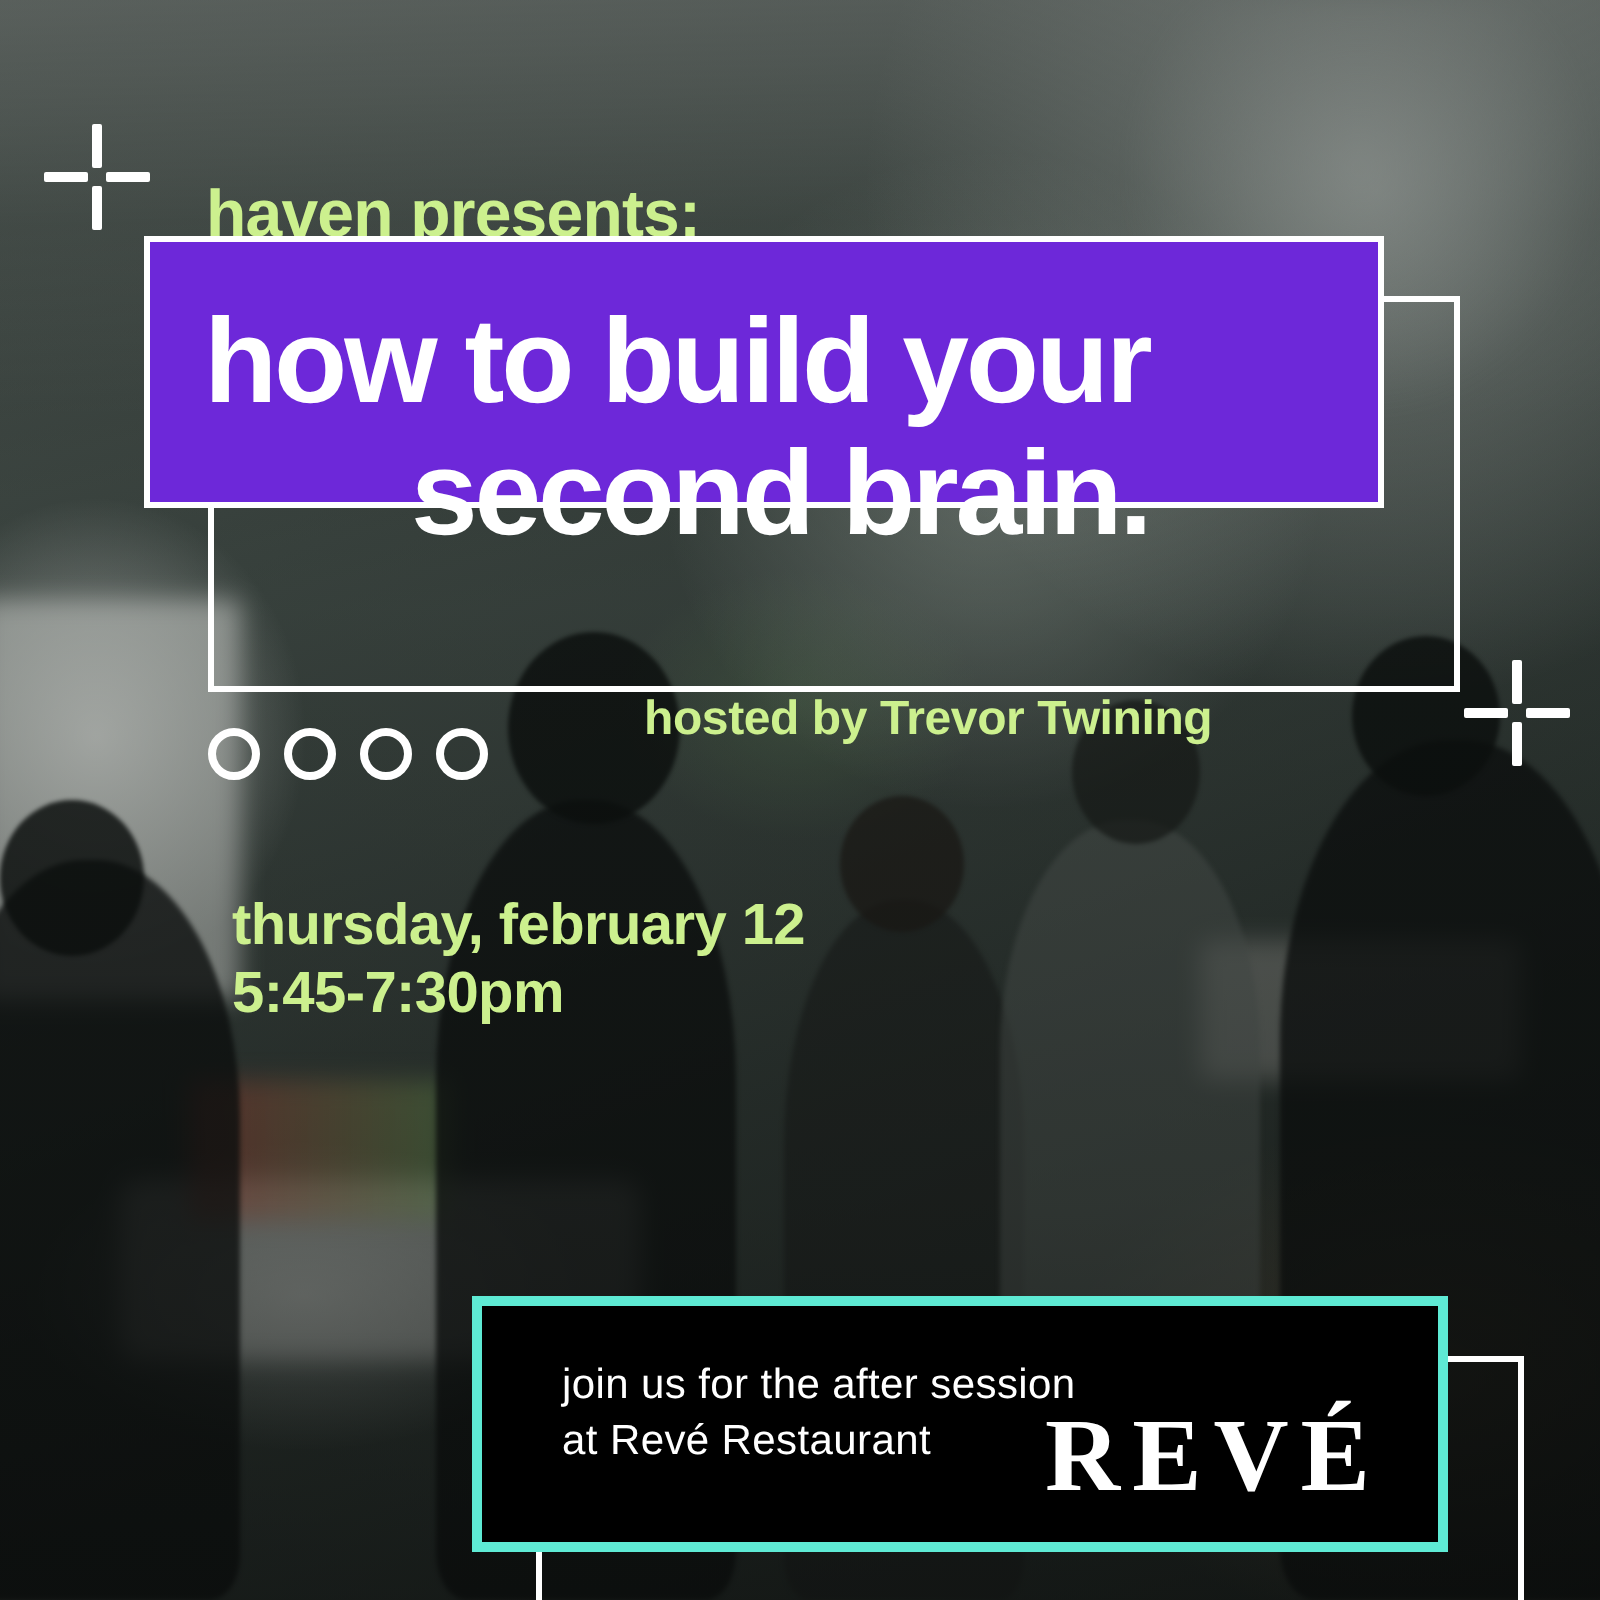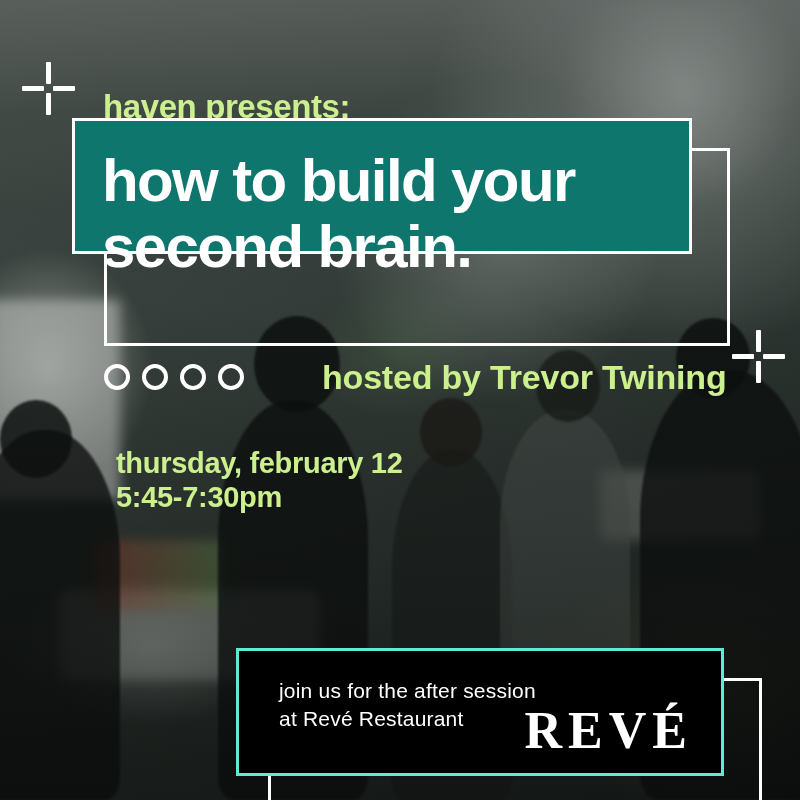--- a/index.html
+++ b/index.html
@@ -91,23 +91,24 @@
     position: absolute;
     border: 3px solid #ffffff;
   }
 
   .title-box {
     position: absolute;
     left: 72px;
     top: 118px;
     width: 620px;
     height: 136px;
-    background: #0f766e;
+    background: #6d28d9;
     border: 3px solid #ffffff;
     box-sizing: border-box;
+    text-align: right;
   }
   .title-line {
     color: #ffffff;
     font-weight: bold;
     font-size: 60px;
     line-height: 66px;
     letter-spacing: -1.6px;
     white-space: nowrap;
   }
   .title-inner {
@@ -127,22 +128,22 @@
     width: 26px;
     height: 26px;
     border: 4px solid #ffffff;
     border-radius: 50%;
     box-sizing: border-box;
   }
 
   .hosted {
     position: absolute;
     left: 322px;
-    top: 358px;
-    font-size: 34px;
+    top: 346px;
+    font-size: 24px;
     font-weight: bold;
     letter-spacing: -0.2px;
     color: #ccf08e;
   }
 
   .datetime {
     position: absolute;
     left: 104px;
     top: 446px;
     color: #ccf08e;
@@ -153,21 +154,21 @@
     margin-left: 12px;
   }
 
   .after-box {
     position: absolute;
     left: 236px;
     top: 648px;
     width: 488px;
     height: 128px;
     background: #000000;
-    border: 3px solid #5eead4;
+    border: 5px solid #5eead4;
     box-sizing: border-box;
   }
   .after-text {
     position: absolute;
     left: 40px;
     top: 26px;
     color: #ffffff;
     font-size: 21px;
     line-height: 28px;
     letter-spacing: 0.2px;

